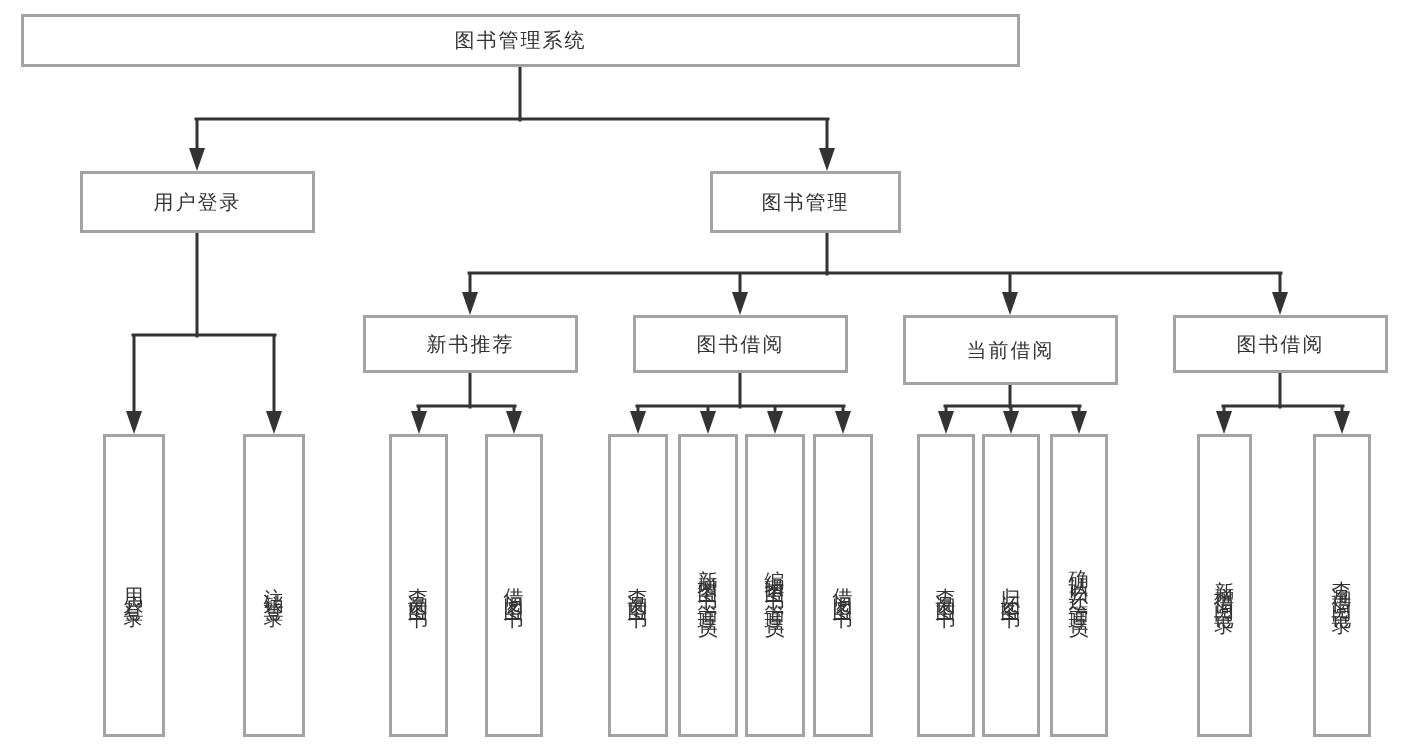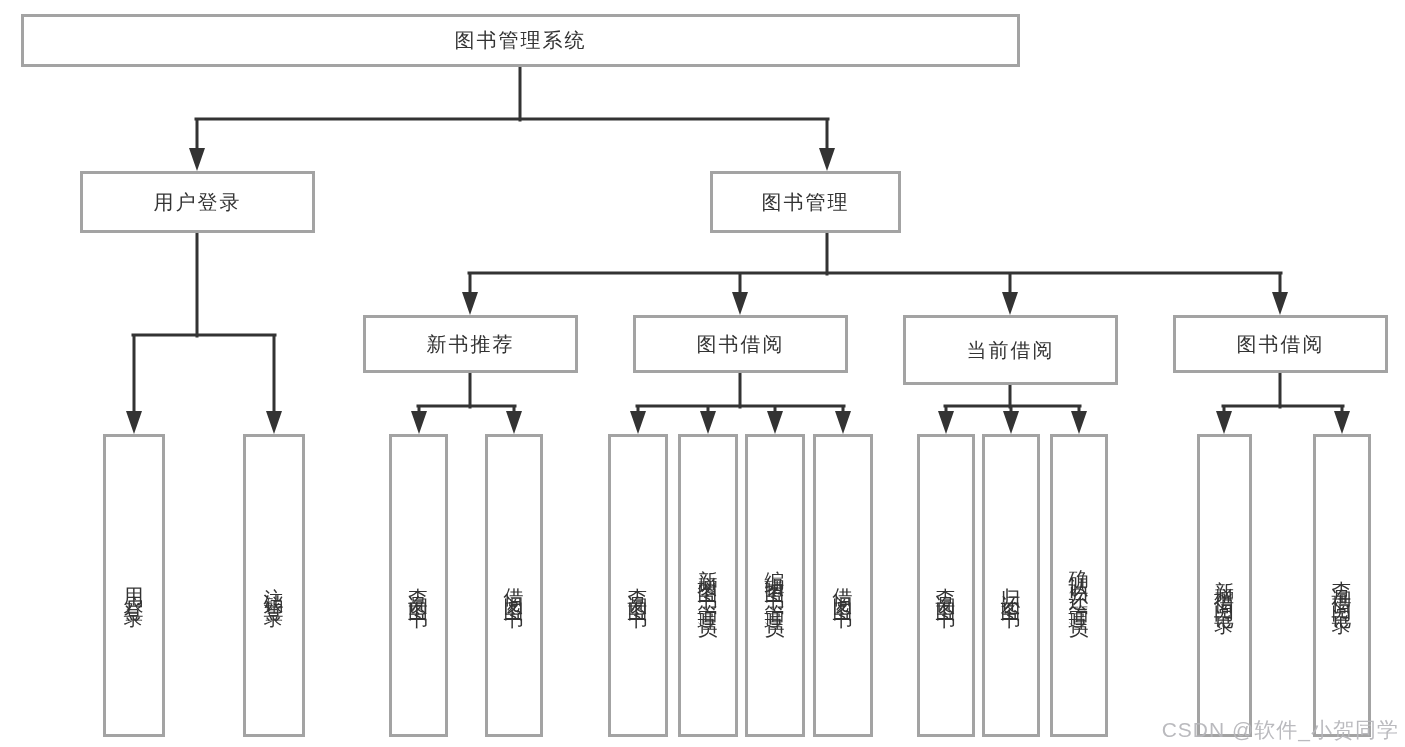--- a/index.html
+++ b/index.html
@@ -150,15 +150,14 @@
     <span>确认归还（管理员）</span>
   </div>
 
   <div class="node vbox" style="left:1197px;width:55px">
     <span>新增借阅记录</span>
   </div>
   <div class="node vbox" style="left:1313px;width:58px">
     <span>查询借阅记录</span>
   </div>
 
-  <div class="watermark">CSDN @软件_小贺同学</div>
 
 </div>
 
 </body></html>

